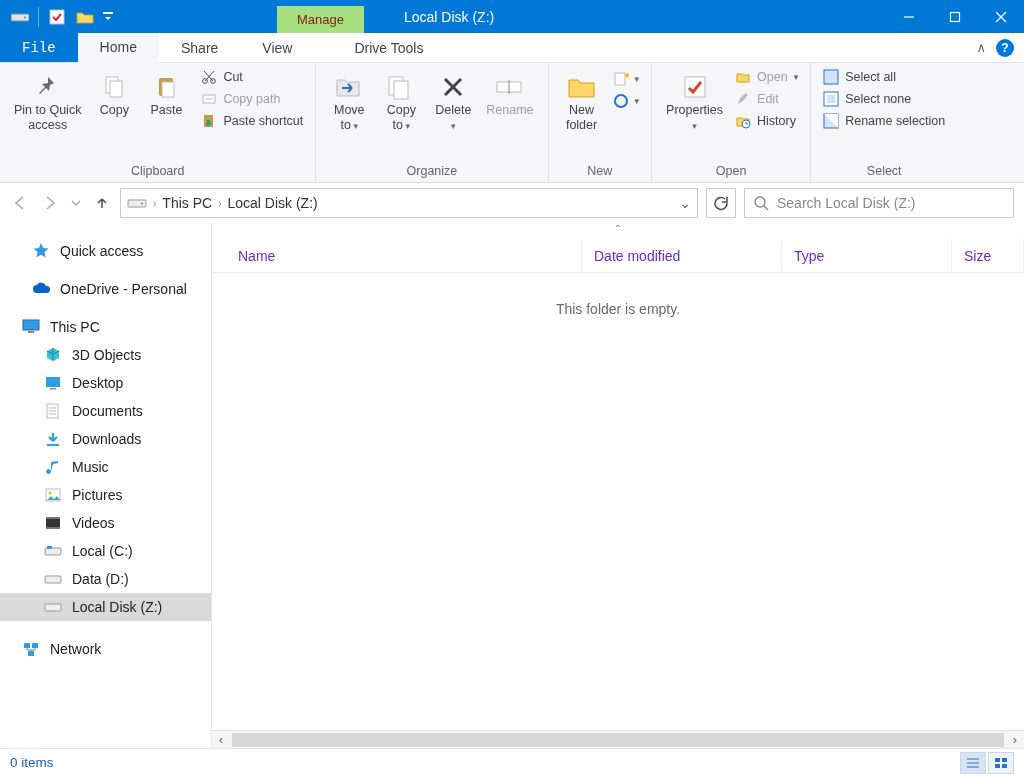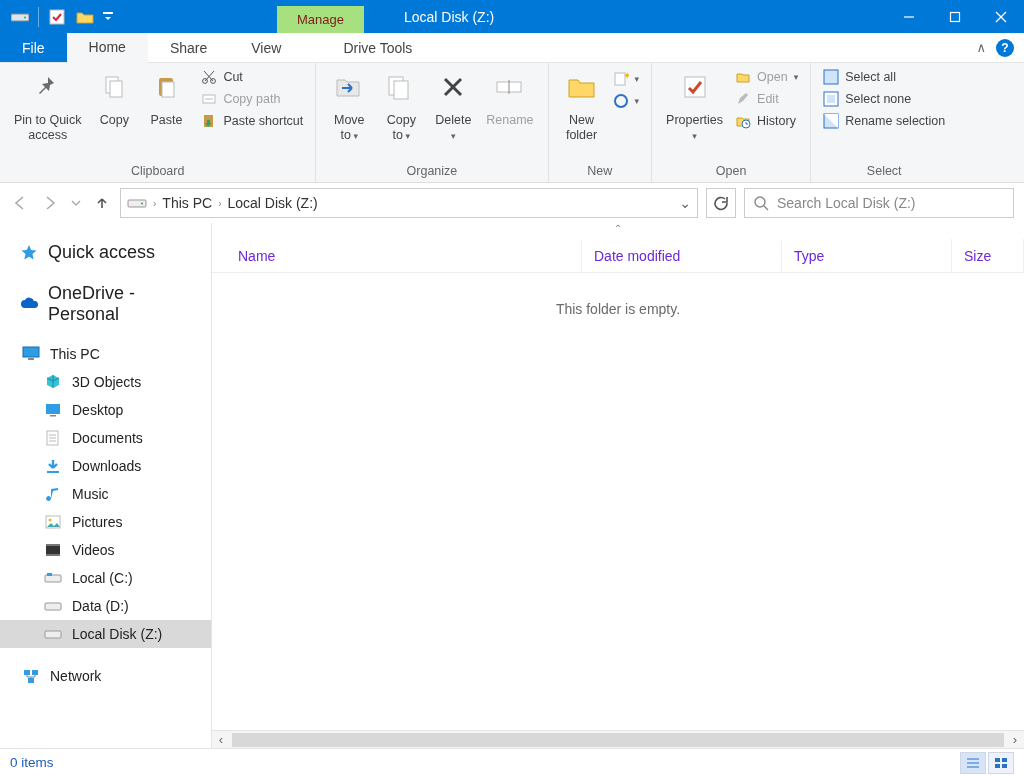--- a/index.html
+++ b/index.html
@@ -14,33 +14,33 @@
   .manage-tab { background: #a6e07f; color: #7f1d1d; padding: 6px 20px; font-size: 13px; }
   .titlebar .title { flex: 0 0 auto; margin-left: 40px; display: flex; align-items: center; font-size: 14px; }
   .titlebar .spacer { flex: 1; }
   .titlebar .winbtns { display: flex; }
   .winbtn { width: 46px; height: 33px; display: flex; align-items: center; justify-content: center; }
   .winbtn svg { stroke: #fff; }
 
   
   .menutabs { height: 30px; display: flex; align-items: stretch; border-bottom: 1px solid #e5e5e5; background: #fff; position: relative; }
   .menutab { padding: 0 22px; display: flex; align-items: center; font-size: 14px; color: #444; }
-  .menutab.file { background: #0078d7; color: #fff; }
+  .menutab.file { background: #0078d7; color: #fff; font-family: Liberation Mono, monospace; }
   .menutab.active { background: #f5f6f7; border-top: 0; border-bottom: 2px solid #f5f6f7; margin-bottom: -1px; }
   .menutab.context { margin-left: 18px; }
   .menutabs .right-icons { margin-left: auto; display: flex; align-items: center; padding-right: 10px; gap: 10px; }
   .chev { color: #666; font-size: 13px; }
   .help-icon { width: 18px; height: 18px; background: #0078d7; border-radius: 50%; color: #fff; font-size: 12px; font-weight: bold; display: flex; align-items: center; justify-content: center; }
 
   
   .ribbon { height: 120px; background: #f5f6f7; display: flex; border-bottom: 1px solid #ddd; }
   .rgroup { display: flex; flex-direction: column; border-right: 1px solid #e1e1e1; padding: 4px 8px 2px 8px; }
   .rgroup .body { flex: 1; display: flex; align-items: flex-start; gap: 2px; }
   .rgroup .label { text-align: center; font-size: 12.5px; color: #666; padding: 2px 0; }
-  .rbtn { display: flex; flex-direction: column; align-items: center; justify-content: space-between; padding: 4px 6px; min-width: 50px; gap: 10px; font-size: 12.5px; color: #444; text-align: center; line-height: 1.2; }
+  .rbtn { display: flex; flex-direction: column; align-items: center; justify-content: space-between; padding: 4px 6px; min-width: 50px; gap: 0; font-size: 12.5px; color: #444; text-align: center; line-height: 1.2; }
   .rbtn .ico { width: 32px; height: 32px; display: flex; align-items: center; justify-content: center; }
   .rbtn.small { flex-direction: row; min-width: 0; width: auto; padding: 2px 4px; gap: 6px; justify-content: flex-start; }
   .rbtn.small .ico { width: 16px; height: 16px; }
   .smallcol { display: flex; flex-direction: column; gap: 2px; }
   .drop { font-size: 9px; color: #666; }
   .dim { color: #a0a0a0; }
 
   
   .addrbar { height: 40px; display: flex; align-items: center; padding: 4px 10px; gap: 8px; }
   .navbtns { display: flex; align-items: center; gap: 10px; color: #888; }
@@ -50,21 +50,21 @@
   .crumbs .crumb-drop { margin-left: auto; color: #666; }
   .refresh { width: 30px; height: 30px; border: 1px solid #ccc; display: flex; align-items: center; justify-content: center; }
   .search { width: 270px; height: 30px; border: 1px solid #ccc; display: flex; align-items: center; padding: 0 8px; gap: 8px; color: #888; }
   .search input { border: none; outline: none; width: 100%; font-size: 14px; color: #555; }
   .search input::placeholder { color: #888; }
 
   
   .mainbody { flex: 1; display: flex; min-height: 0; }
   .sidebar { width: 212px; border-right: 1px solid #e5e5e5; overflow: hidden; padding-top: 14px; font-size: 14px; color: #222; }
   .side-item { display: flex; align-items: center; gap: 10px; padding: 5px 6px 5px 28px; }
-  .side-item.top { padding-left: 20px; font-size: 18px; margin-bottom: 10px; }
+  .side-item.top { padding-left: 32px; font-size: 14px; margin-bottom: 10px; }
   .side-item.parent { padding-left: 22px; margin-top: 10px; }
   .side-item.child { padding-left: 44px; font-size: 14px; }
   .side-item.selected { background: #d9d9d9; }
   .side-ico { width: 18px; height: 18px; display: flex; align-items: center; justify-content: center; }
 
   .contentwrap { flex: 1; display: flex; flex-direction: column; min-width: 0; }
   .colsort { height: 16px; display:flex; justify-content:center; color:#888; font-size:10px; border-bottom: 0; }
   .colheaders { height: 34px; display: flex; align-items: center; border-bottom: 1px solid #eee; color: #6d28d9; font-size: 14px; }
   .colheaders .col { padding: 0 12px; border-right: 1px solid #f0f0f0; height: 100%; display: flex; align-items: center; }
   .col.name { width: 370px; padding-left: 26px; }

